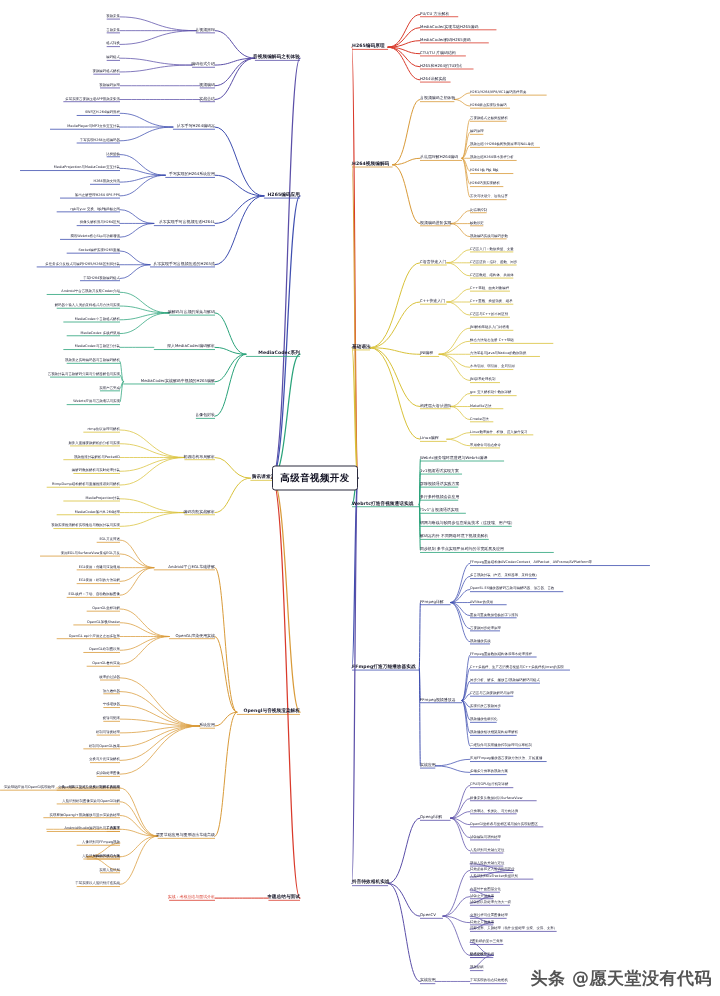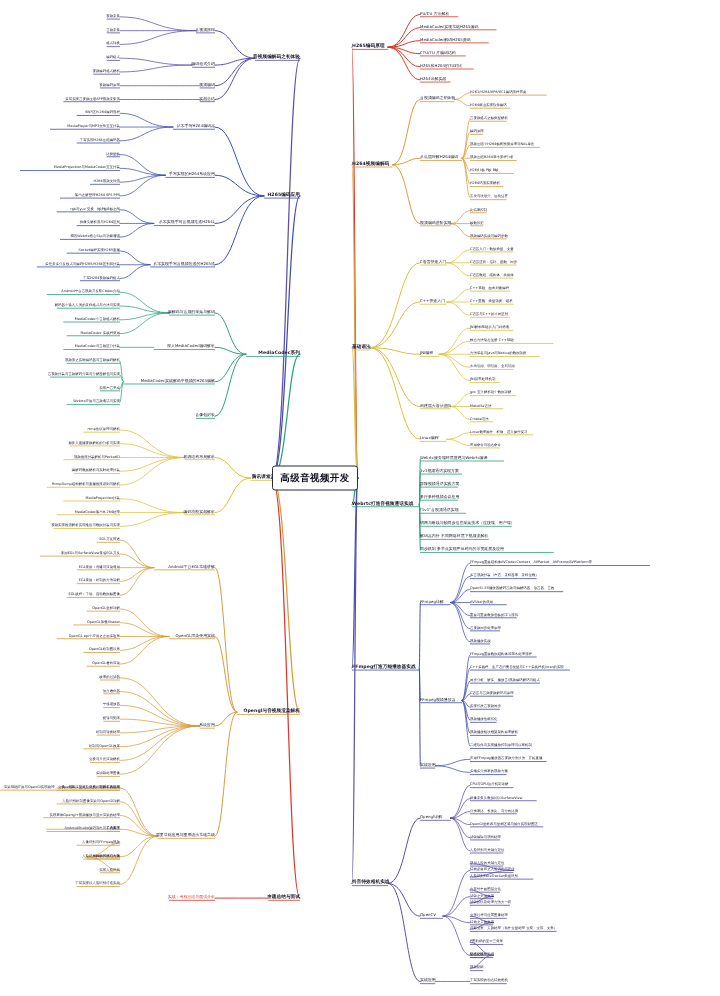--- a/index.html
+++ b/index.html
@@ -660,14 +660,17 @@
       <div class="node l3 anchor-left" style="left: 120px; top: 829.269px;">子方案下</div>
       <div class="node l3 anchor-left" style="left: 120px; top: 856.808px;">opencv核心方案</div>
       <div class="node l3 anchor-left" style="left: 120px; top: 843.038px;">人像识别与FFmpeg视频</div>
       <div class="node l3 anchor-left" style="left: 120px; top: 856.808px;">人脸识别检测算法与方法</div>
       <div class="node l3 anchor-left" style="left: 120px; top: 870.577px;">实现人脸识别</div>
       <div class="node l3 anchor-left" style="left: 120px; top: 884.346px;">手写实现以人脸识别打造实战</div>
       <div class="node l1 anchor-left" style="left: 300px; top: 898.115px; color: rgb(34, 34, 51);">专题总结与面试</div>
       <div class="node l2 anchor-left" style="left: 215px; top: 898.115px; color: rgb(217, 58, 43);">实战：考核总结与面试分析</div>
     </div>
 
+  <div id="watermark">
+    <span class="wm-text">头条 @愿天堂没有代码</span>
+  </div>
 
 </div>
 
 </body></html>

